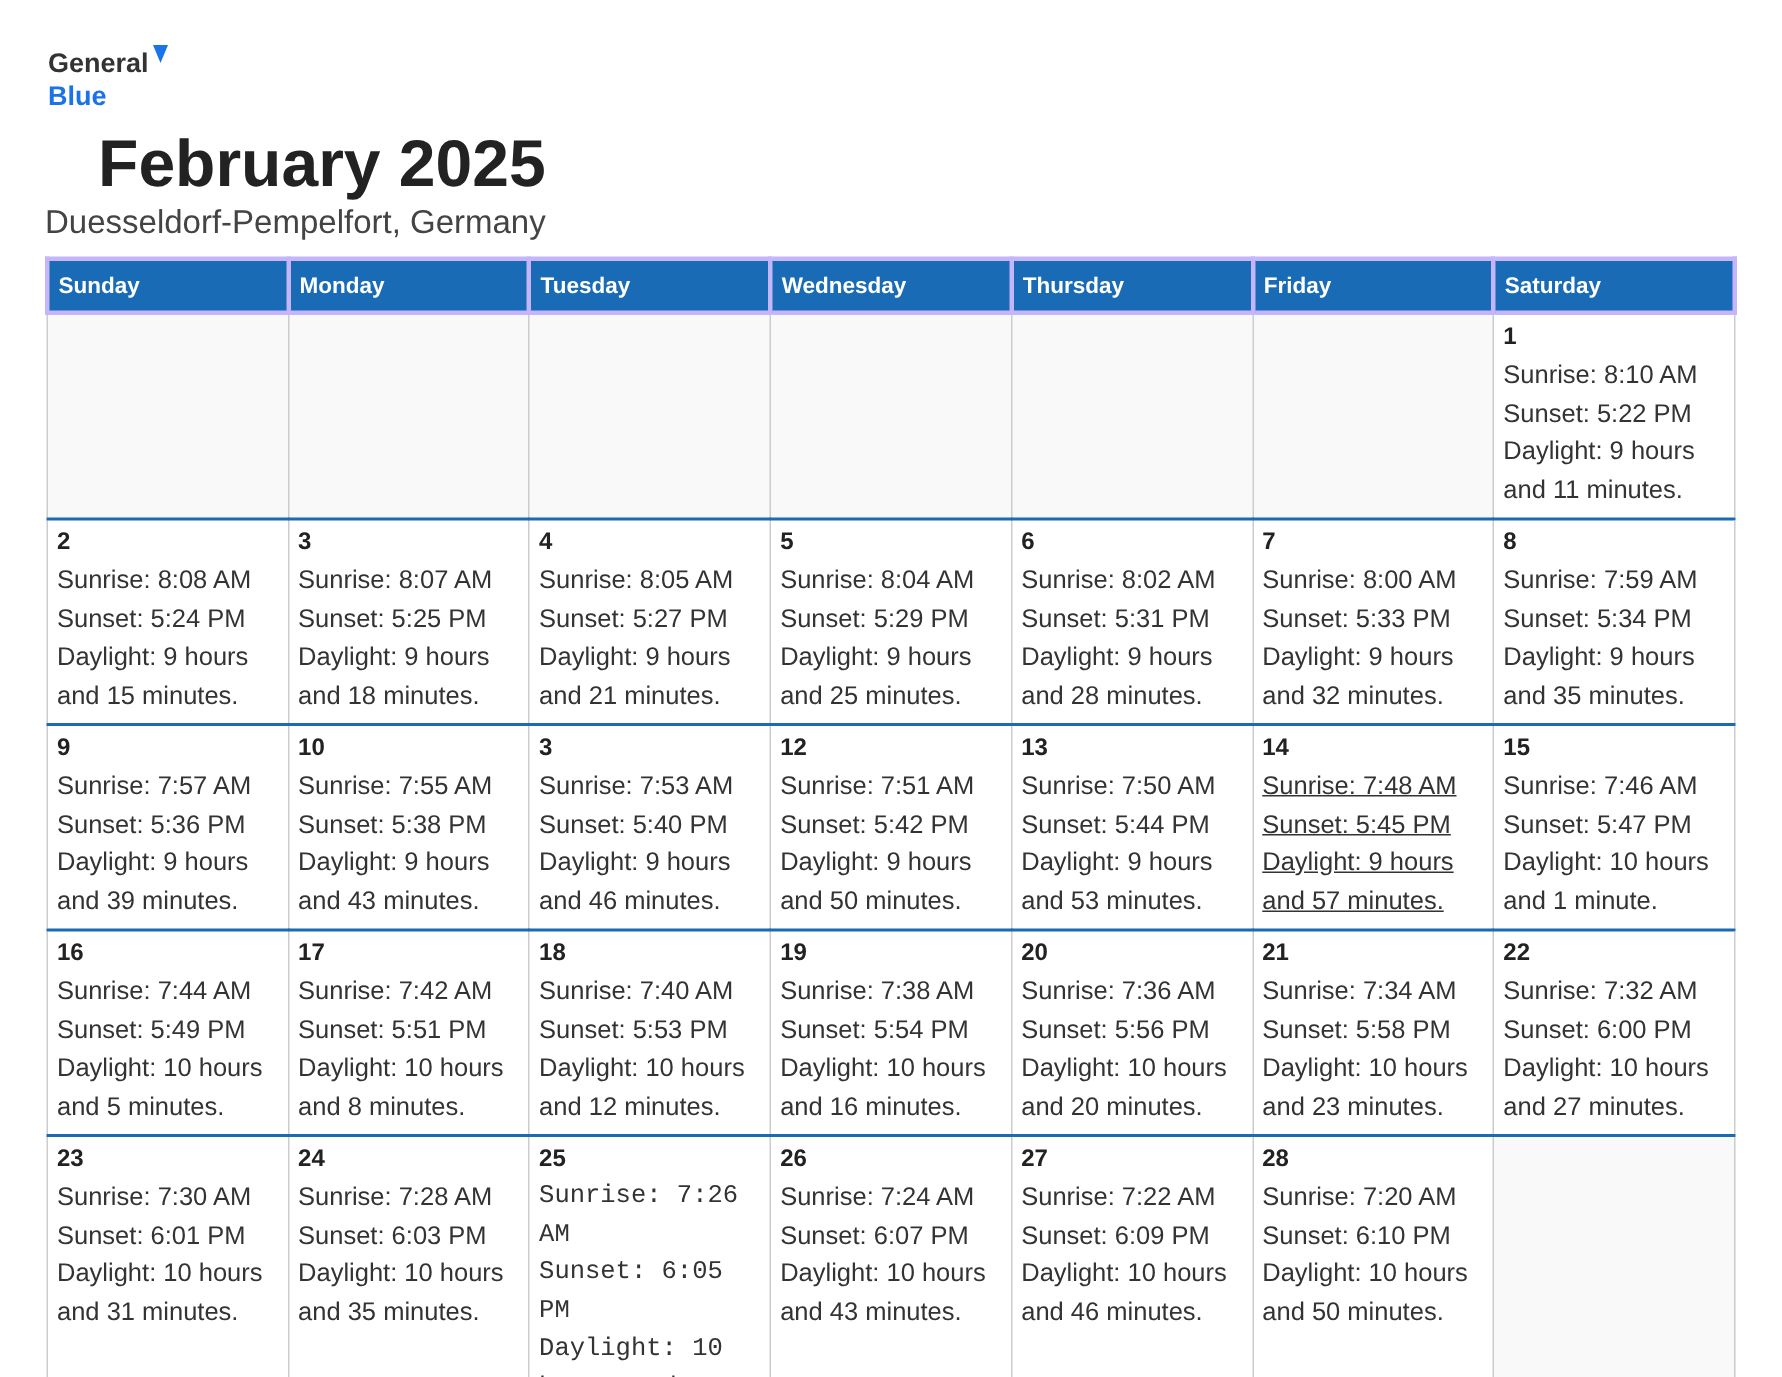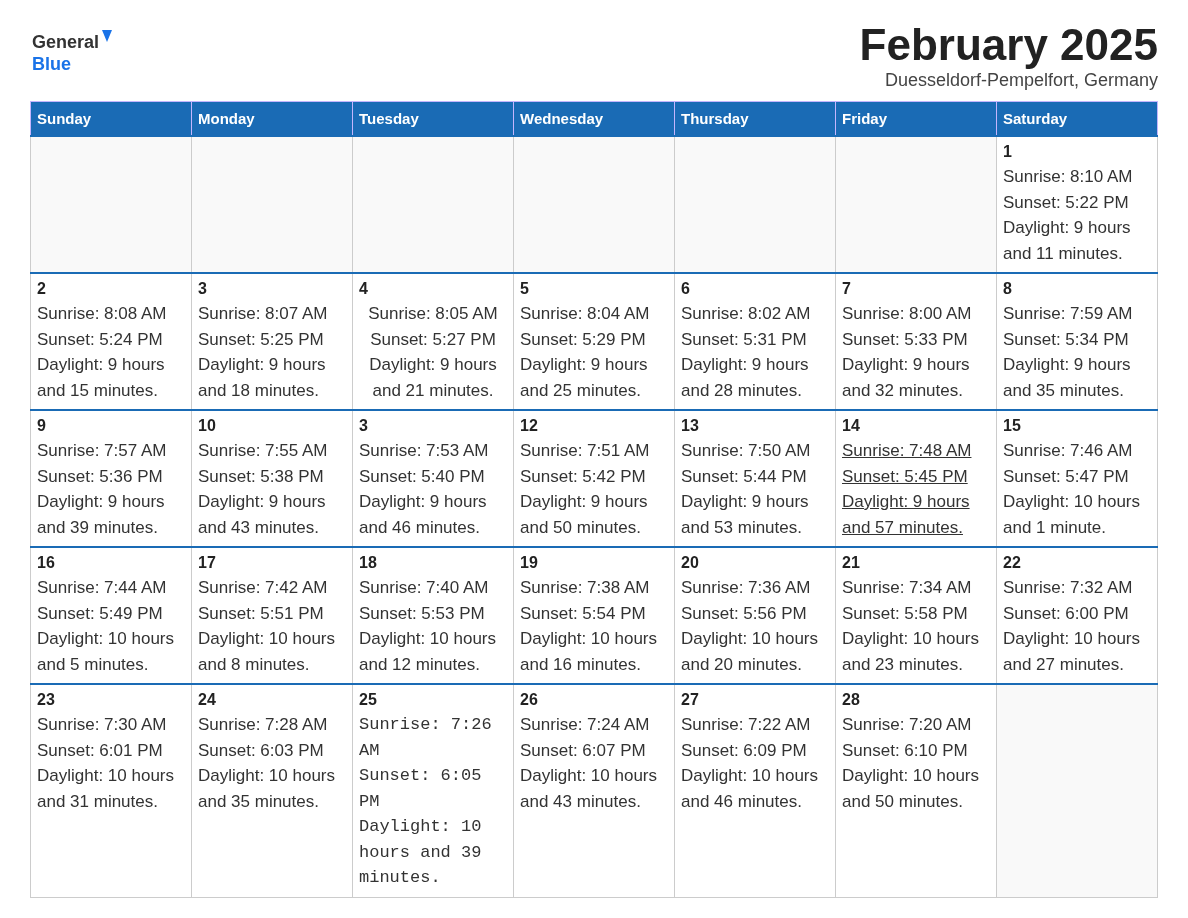--- a/index.html
+++ b/index.html
@@ -7,46 +7,47 @@
       font-family: Arial, sans-serif;
       background: #fff;
       padding: 20px 30px;
       color: #222;
     }
     .header {
       display: flex;
       justify-content: space-between;
       align-items: flex-start;
       margin-bottom: 10px;
+      flex-direction: column;
     }
     .title-block {
       text-align: right;
     }
     .month-title {
       font-size: 44px;
       font-weight: bold;
       color: #222;
     }
     .location {
-      font-size: 18px;
+      font-size: 22px;
       color: #444;
     }
     table {
       width: 100%;
       border-collapse: collapse;
       margin-top: 10px;
     }
     thead tr th {
       background-color: #1a6bb5;
       color: #fff;
       padding: 8px 6px;
       font-size: 15px;
       font-weight: bold;
       text-align: left;
-      border: 1px solid #c4b5fd;
+      border: 3px solid #c4b5fd;
     }
     tbody tr td {
       vertical-align: top;
       padding: 6px 6px;
       font-size: 12.5px;
       border: 1px solid #ccc;
       min-height: 90px;
       width: calc(100%/7);
     }
     .day-number {
@@ -130,21 +131,21 @@
 Daylight: 9 hours and 15 minutes.</div>
         </td>
         <td>
           <span class="day-number">3</span>
           <div class="day-info" style="white-space: pre-line;">Sunrise: 8:07 AM
 Sunset: 5:25 PM
 Daylight: 9 hours and 18 minutes.</div>
         </td>
         <td>
           <span class="day-number">4</span>
-          <div class="day-info" style="white-space: pre-line; text-align: center;">Sunrise: 8:05 AM
+          <div class="day-info" style="white-space: pre-line;">Sunrise: 8:05 AM
 Sunset: 5:27 PM
 Daylight: 9 hours and 21 minutes.</div>
         </td>
         <td>
           <span class="day-number">5</span>
           <div class="day-info" style="white-space: pre-line;">Sunrise: 8:04 AM
 Sunset: 5:29 PM
 Daylight: 9 hours and 25 minutes.</div>
         </td>
         <td>

